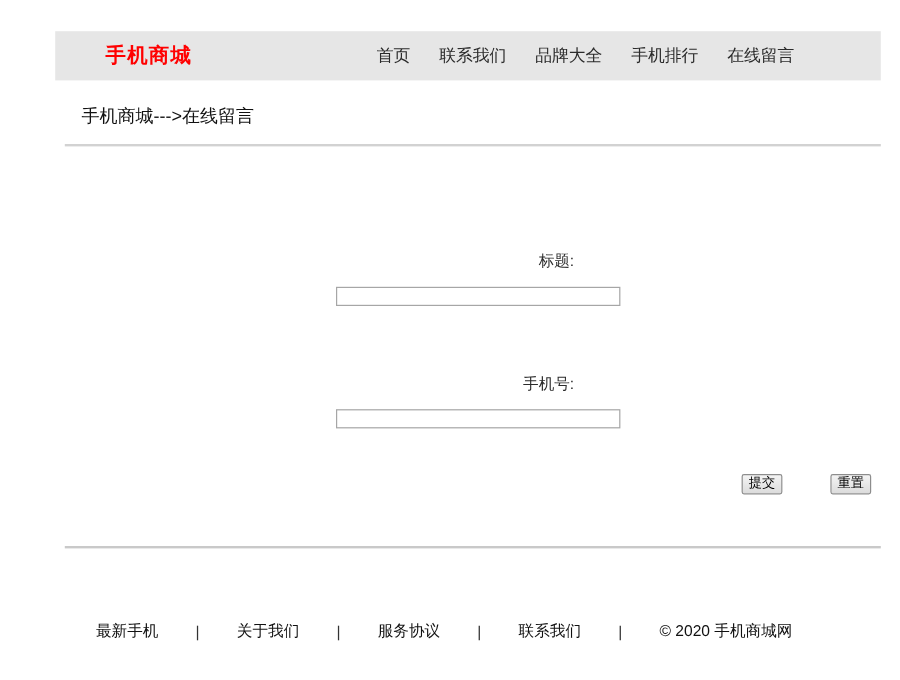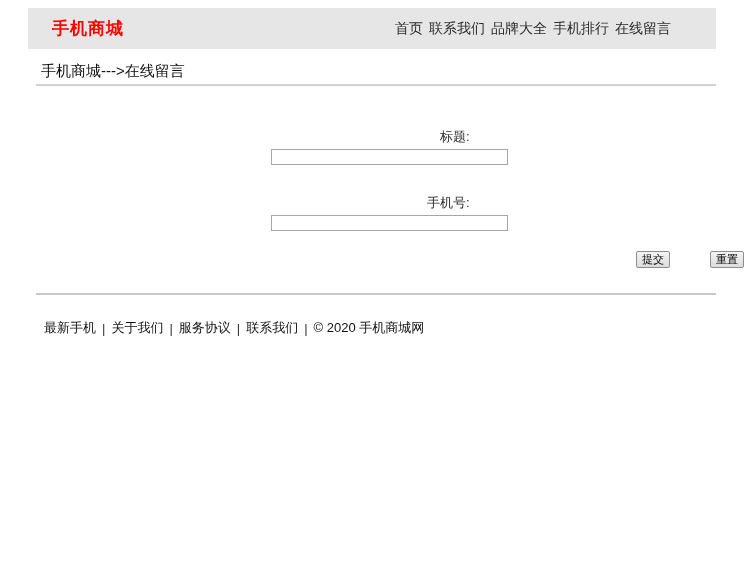--- a/index.html
+++ b/index.html
@@ -1,15 +1,15 @@
 <!DOCTYPE html>
 <html><head>
 <meta charset="utf-8">
 <style>
-  * { margin: 0; padding: 3px; box-sizing: border-box; }
+  * { margin: 0; padding: 12px; box-sizing: border-box; }
   html, body {
     width: 750px; height: 567px;
     background: #ffffff;
     font-family: "Liberation Sans", "DejaVu Sans", sans-serif;
     color: #333333;
     overflow: hidden;
   }
 
   
   .header {
@@ -108,20 +108,21 @@
     border-top: 2px solid #c9c9c9;
     margin: 19px 40px 0 30px;
     width: 680px;
   }
   .footer {
     margin: 12px 0 0 32px;
     font-size: 13px;
     color: #111111;
     display: flex;
     align-items: center;
+    gap: 7px;
   }
   .footer-link { cursor: pointer; white-space: nowrap; }
   .footer-sep { color: #333333; }
 </style>
 </head>
 <body>
 
 <div class="header">
   <div class="logo">手机商城</div>
   <div class="nav">

